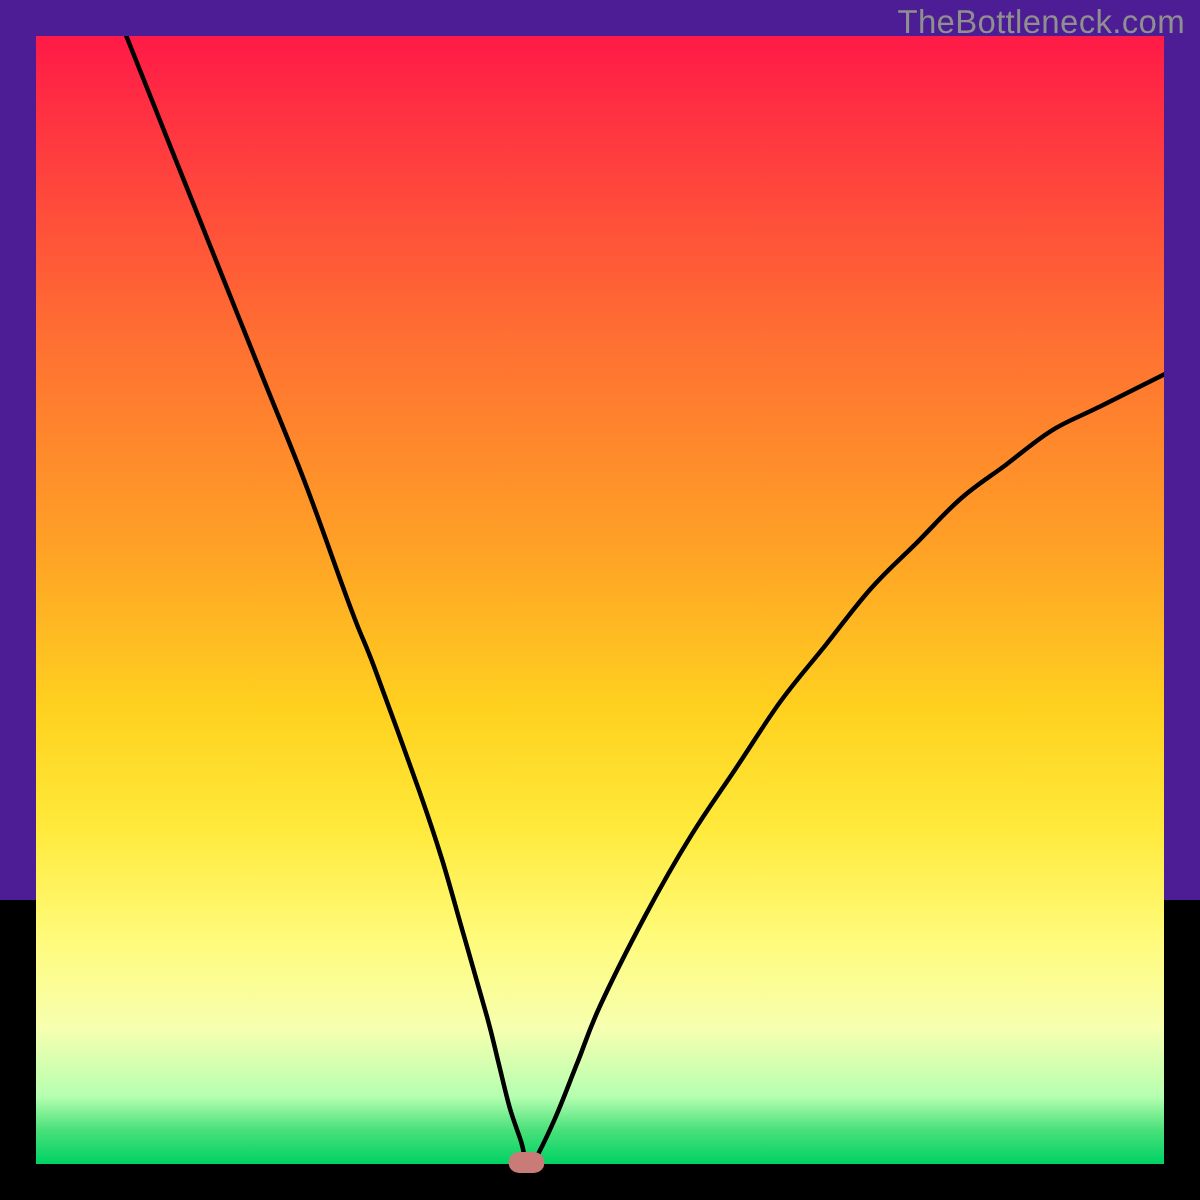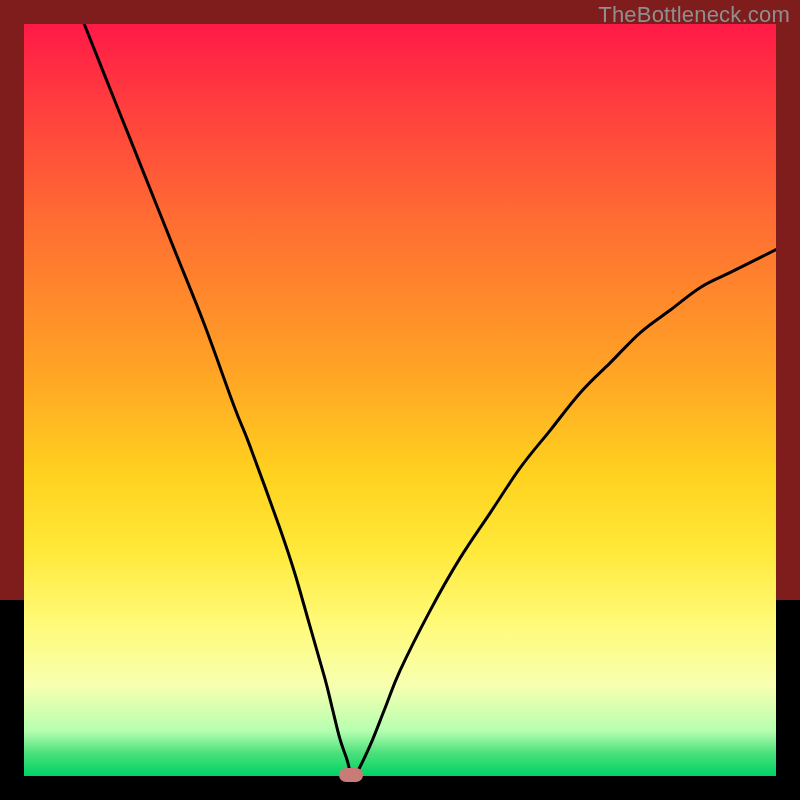--- a/index.html
+++ b/index.html
@@ -1,17 +1,17 @@
 <!DOCTYPE html>
 <html><head>
 <meta charset="utf-8">
 <style>
   * { margin: 0; padding: 0; box-sizing: border-box; }
   html, body { width: 800px; height: 800px; overflow: hidden; background: #000; }
-  .frame { position: relative; width: 800px; height: 600px; background: #7f1d1d; }
+  .frame { position: relative; width: 800px; height: 600px; background: #4c1d95; }
   .plot {
     position: absolute;
     left: 24px; top: 24px;
     width: 752px; height: 752px;
     background: linear-gradient(to bottom,
       #ff1a47 0%,
       #ff3b3f 10%,
       #ff6a33 25%,
       #ffa026 45%,
       #ffd21f 60%,

